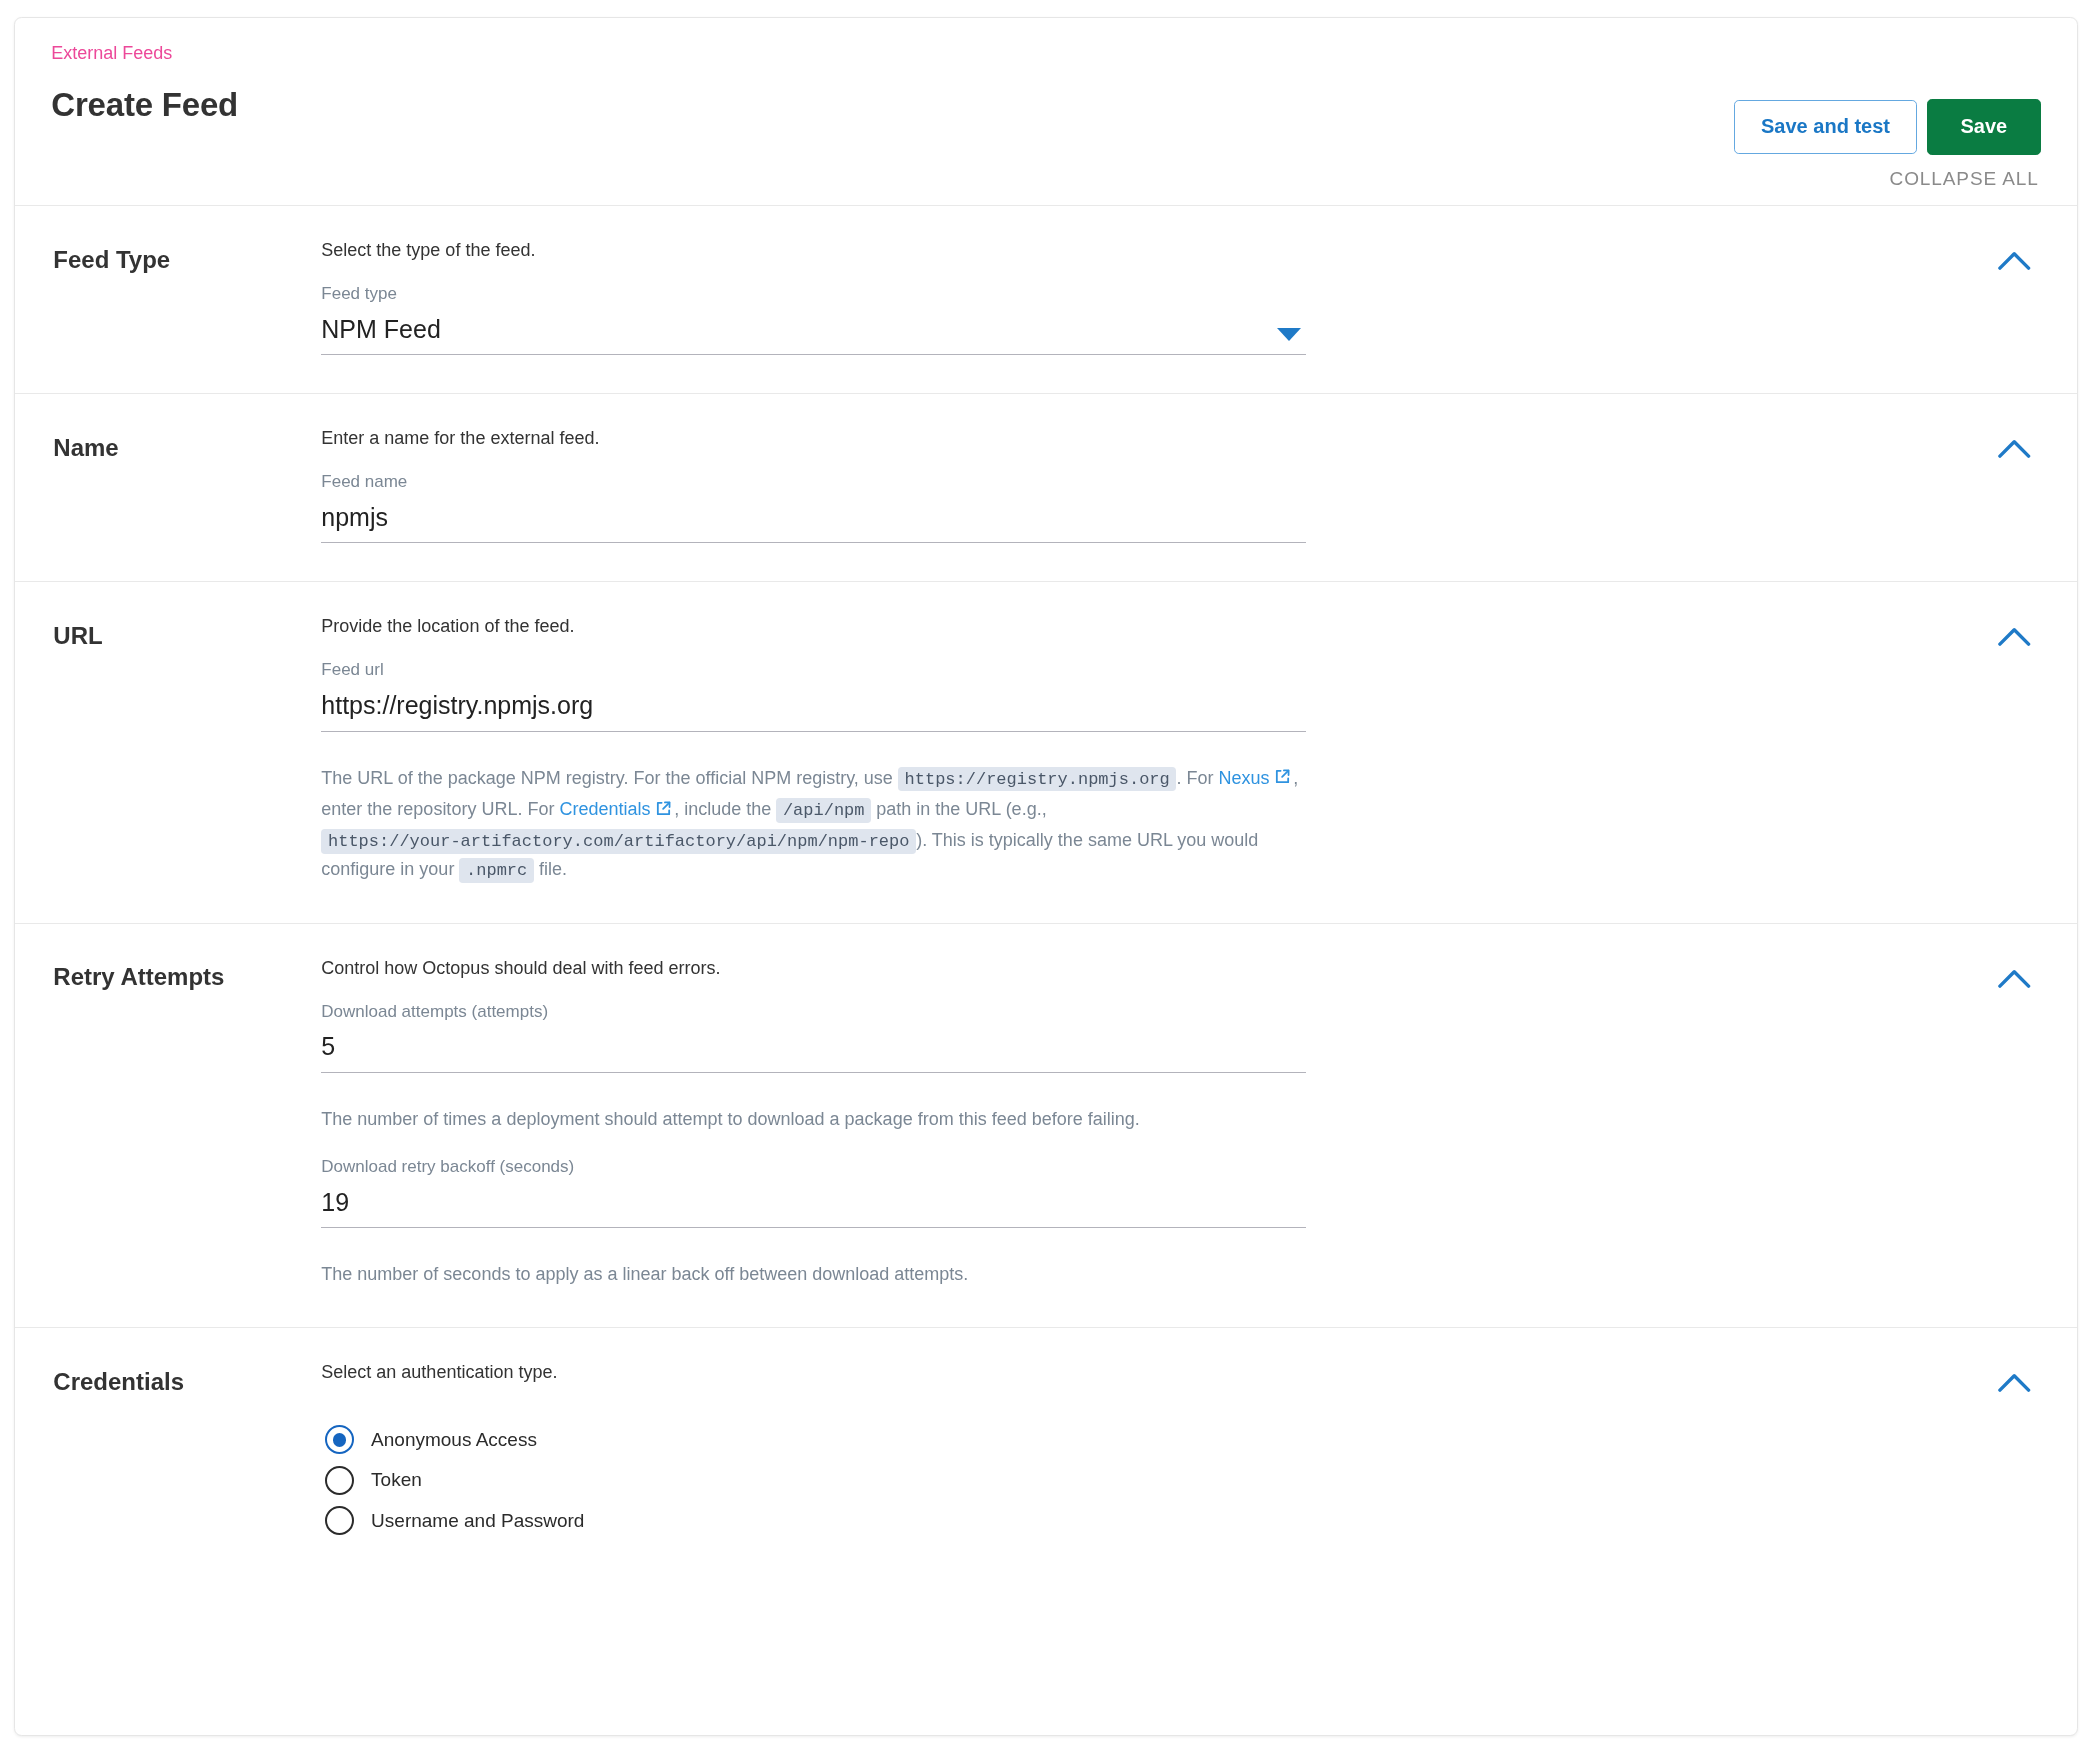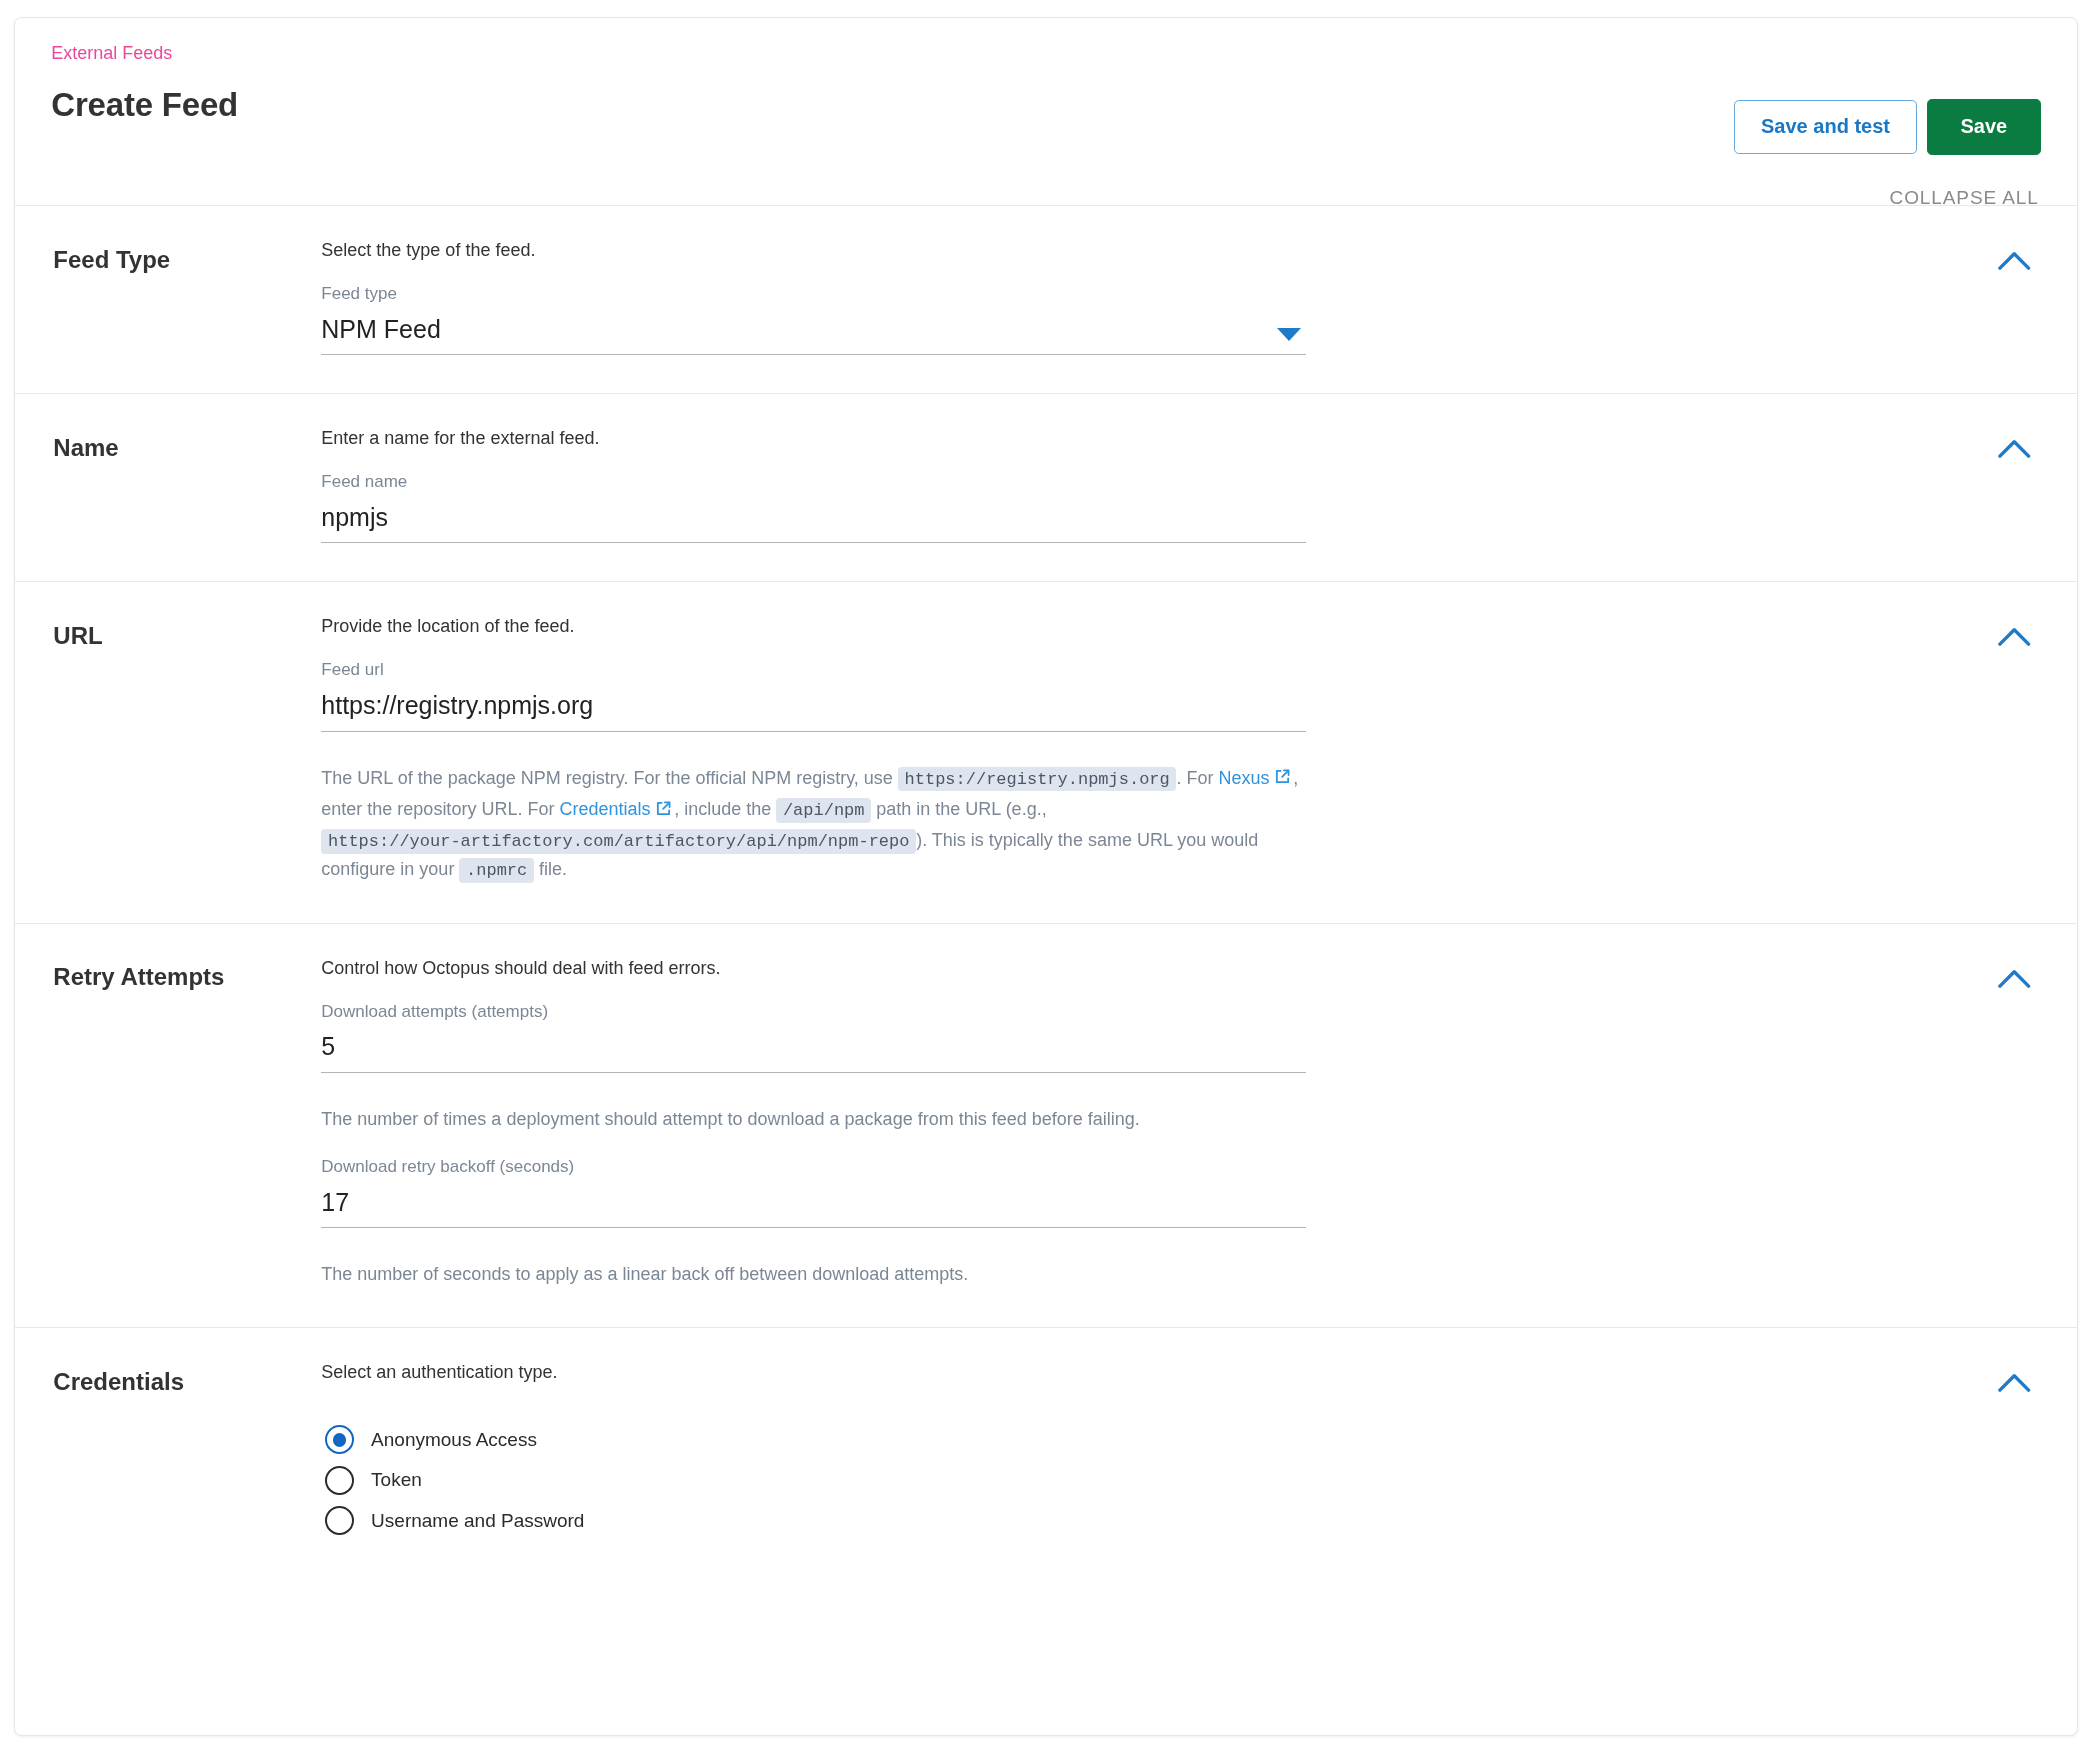--- a/index.html
+++ b/index.html
@@ -72,21 +72,21 @@
     padding: 14.3px 26px;
   }
   .btn-primary {
     background: #0A7C42;
     color: #ffffff;
     border: 1px solid #0A7C42;
     padding: 15.3px 32.5px;
   }
   .collapse-all {
     position: absolute;
-    top: 191px;
+    top: 172px;
     right: 38px;
     transform: translateY(-100%);
     font-size: 19px;
     letter-spacing: 0.9px;
     color: #8a8a8a;
     cursor: pointer;
   }
 
   
   .section {
@@ -287,21 +287,21 @@
         <div class="field">
           <div class="field-label">Download attempts (attempts)</div>
           <div class="field-input">
             <div class="field-value">5</div>
           </div>
           <div class="field-help">The number of times a deployment should attempt to download a package from this feed before failing.</div>
         </div>
         <div class="field">
           <div class="field-label">Download retry backoff (seconds)</div>
           <div class="field-input">
-            <div class="field-value">17</div>
+            <div class="field-value">19</div>
           </div>
           <div class="field-help">The number of seconds to apply as a linear back off between download attempts.</div>
         </div>
       </div>
       <div class="chevron">
         <svg width="32.5" height="21" viewBox="0 0 34 22">
             <path d="M2 19 L17 4 L32 19" fill="none" stroke="#1f7ac7" stroke-width="3.6" stroke-linecap="round" stroke-linejoin="round"></path>
           </svg>
       </div>
     </div>

